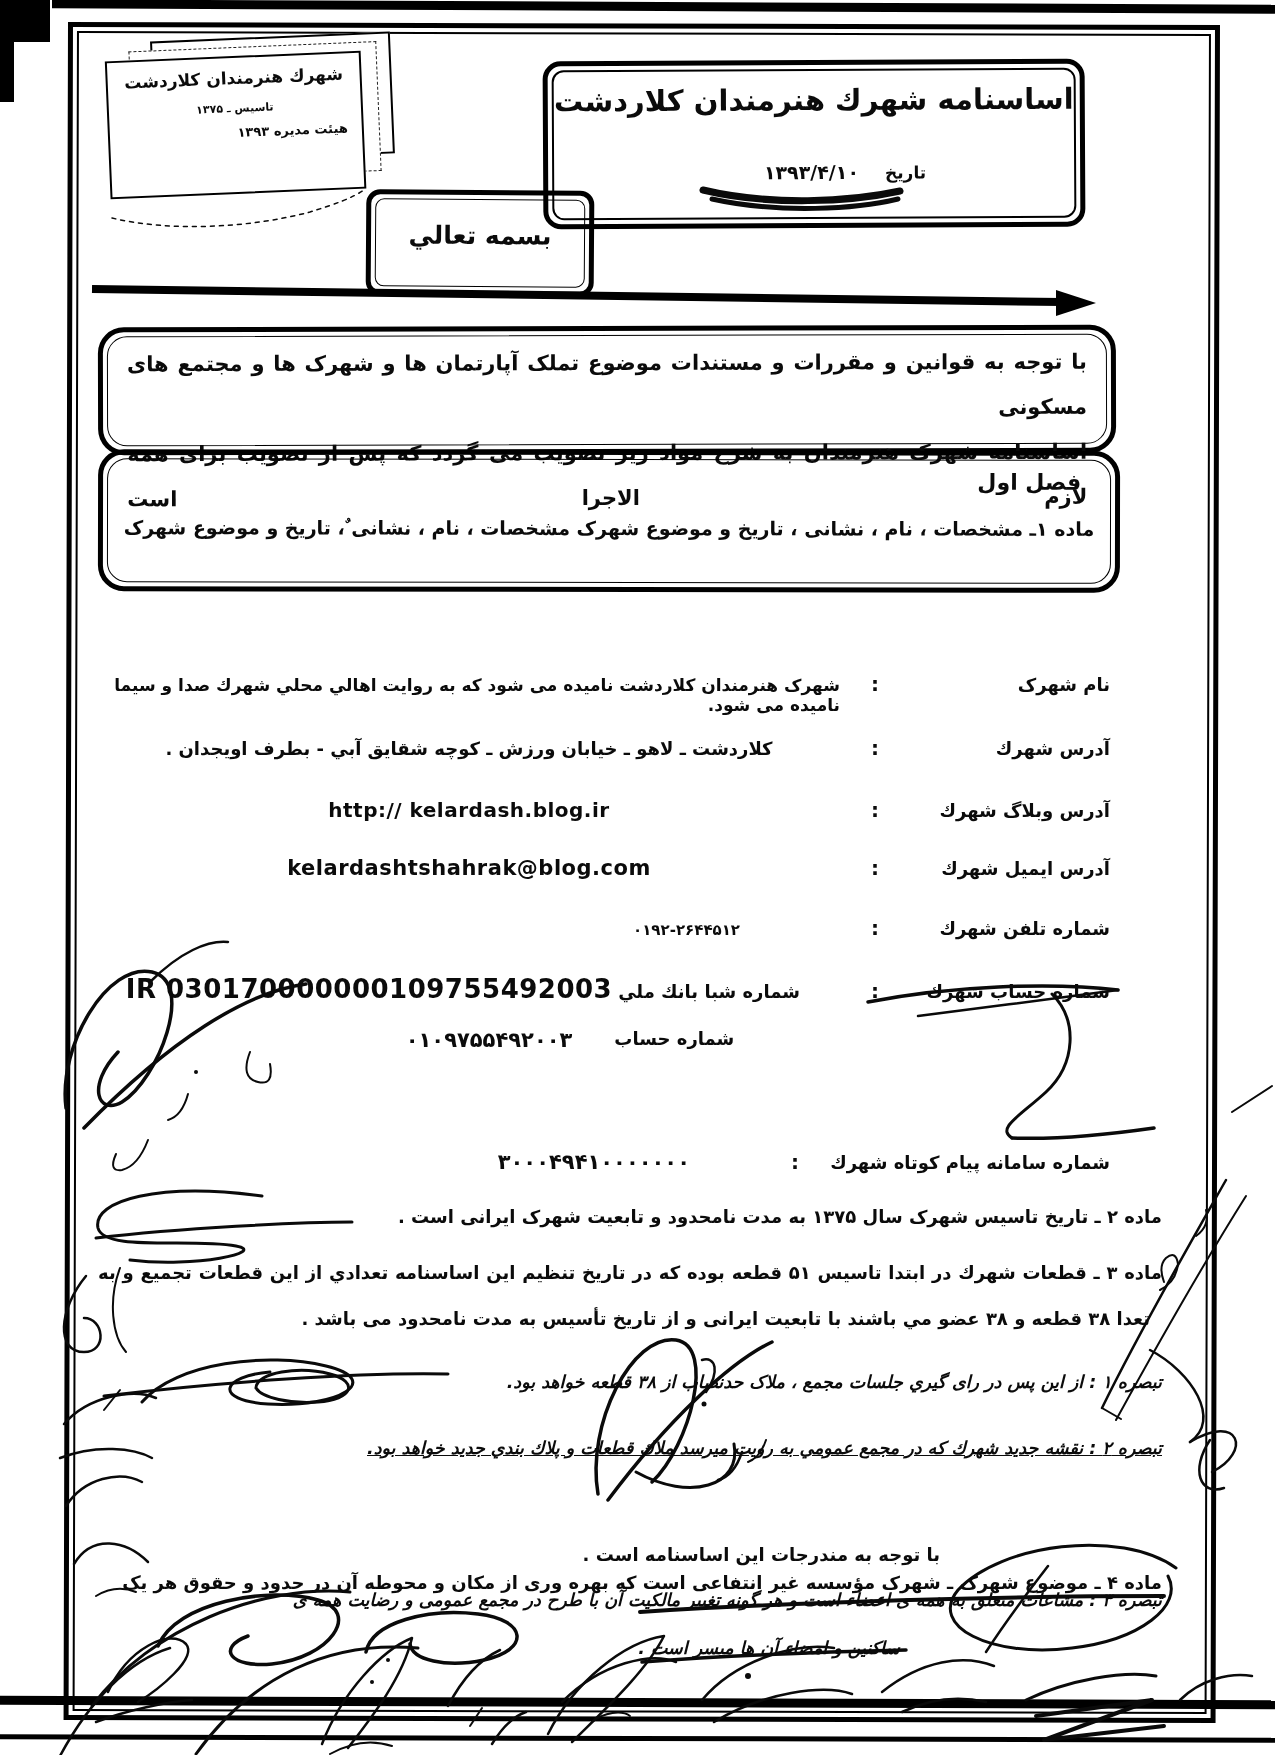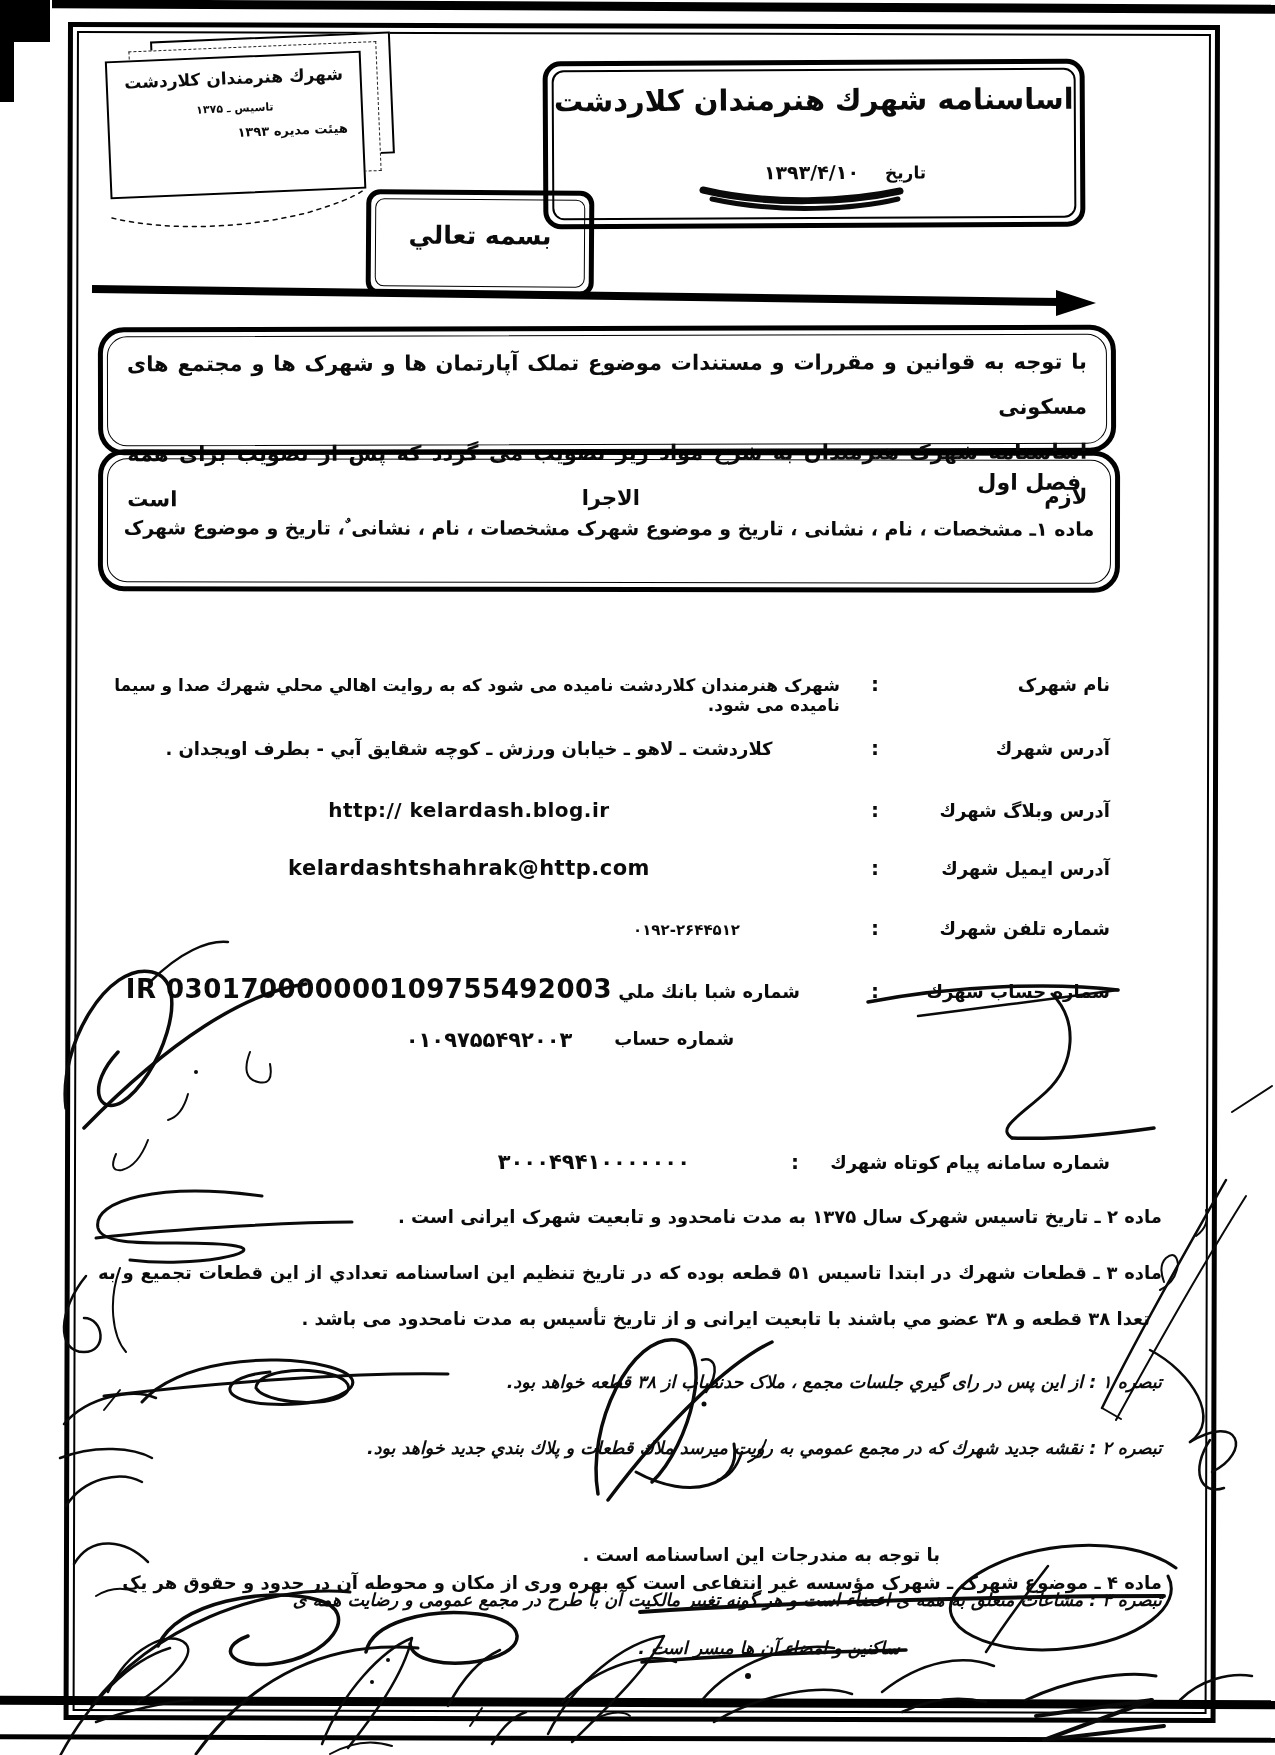--- a/index.html
+++ b/index.html
@@ -140,21 +140,21 @@
 
   <div class="frow" style="top:798px;">
     <span class="lbl">آدرس وبلاگ شهرك</span>
     <span class="colon">:</span>
     <span class="val latin">http:// kelardash.blog.ir</span>
   </div>
 
   <div class="frow" style="top:856px;">
     <span class="lbl">آدرس ایمیل شهرك</span>
     <span class="colon">:</span>
-    <span class="val latin" style="font-size:21px;">kelardashtshahrak@http.com</span>
+    <span class="val latin" style="font-size:21px;">kelardashtshahrak@blog.com</span>
   </div>
 
   <div class="frow" style="top:916px;">
     <span class="lbl">شماره تلفن شهرك</span>
     <span class="colon">:</span>
     <span class="val num">۰۱۹۲-۲۶۴۴۵۱۲</span>
   </div>
 
   <div class="frow" style="top:974px;">
     <span class="lbl">شماره حساب شهرك</span>
@@ -174,21 +174,21 @@
   <div class="frow" style="top:1150px;">
     <span class="lbl wide">شماره سامانه پیام كوتاه شهرك</span>
     <span class="colon">:</span>
     <span class="val smsnum">۳۰۰۰۴۹۴۱۰۰۰۰۰۰۰</span>
   </div>
 
   <div class="art" style="top:1206px;">ماده ۲ ـ تاریخ تاسیس شهرک سال ۱۳۷۵  به مدت نامحدود و تابعیت شهرک ایرانی است .</div>
   <div class="art just" style="top:1262px;">ماده ۳ ـ  قطعات شهرك در ابتدا تاسیس ۵۱ قطعه بوده كه در تاریخ تنظیم این اساسنامه تعدادي از این قطعات تجمیع و به</div>
   <div class="art" style="top:1308px;padding-right:12px;box-sizing:border-box;">تعدا ۳۸ قطعه و ۳۸ عضو مي باشند با تابعیت ایرانی و از تاریخ تأسیس به مدت نامحدود می باشد .</div>
   <div class="art note" style="top:1372px;">تبصره ۱ : از این پس در رای گیري جلسات مجمع ، ملاک  حدنصاب از ۳۸ قطعه خواهد بود.</div>
-  <div class="art note" style="top:1438px;">تبصره ۲ : نقشه جدید شهرك كه در مجمع عمومي به رویت میرسد ملاك قطعات و پلاك بندي جدید خواهد بود.</div>
+  <div class="art note" style="top:1438px;text-decoration:underline;">تبصره ۲ : نقشه جدید شهرك كه در مجمع عمومي به رویت میرسد ملاك قطعات و پلاك بندي جدید خواهد بود.</div>
   <div class="art" style="top:1572px;">ماده ۴ ـ موضوع شهرک ـ شهرک مؤسسه غیر انتفاعی است كه بهره وری از مكان و محوطه آن در حدود و حقوق هر یک</div>
   <div class="art" style="top:1544px;padding-right:222px;box-sizing:border-box;">با توجه به مندرجات این اساسنامه است .</div>
   <div class="art note" style="top:1590px;">تبصره ۳ :  مشاعات متعلق به همه ی اعضاء است و هر گونه تغییر مالکیت آن با طرح در مجمع عمومی و رضایت همه ی</div>
   <div class="art note" style="top:1638px;padding-right:262px;box-sizing:border-box;">ساكنین و امضاء آن ها میسر است .</div>
 
   <svg class="sig" width="1275" height="1755" viewBox="0 0 1275 1755" fill="none" stroke="#0a0a0a" stroke-linecap="round" stroke-linejoin="round">
 
     <g>
       <path d="M703,190 C770,206 850,202 900,191" stroke-width="7"></path>
       <path d="M712,199 C780,214 857,209 898,199" stroke-width="5"></path>

